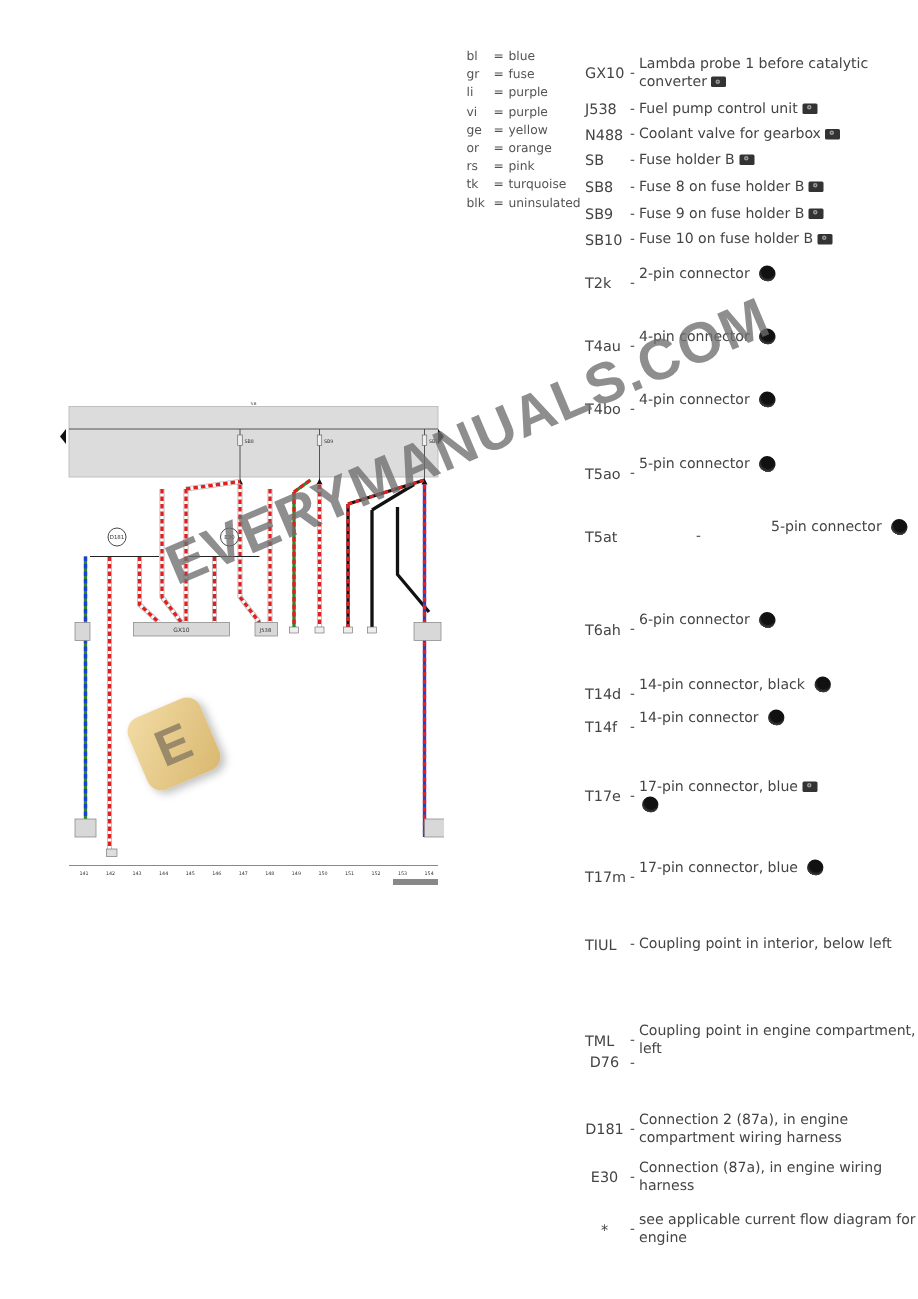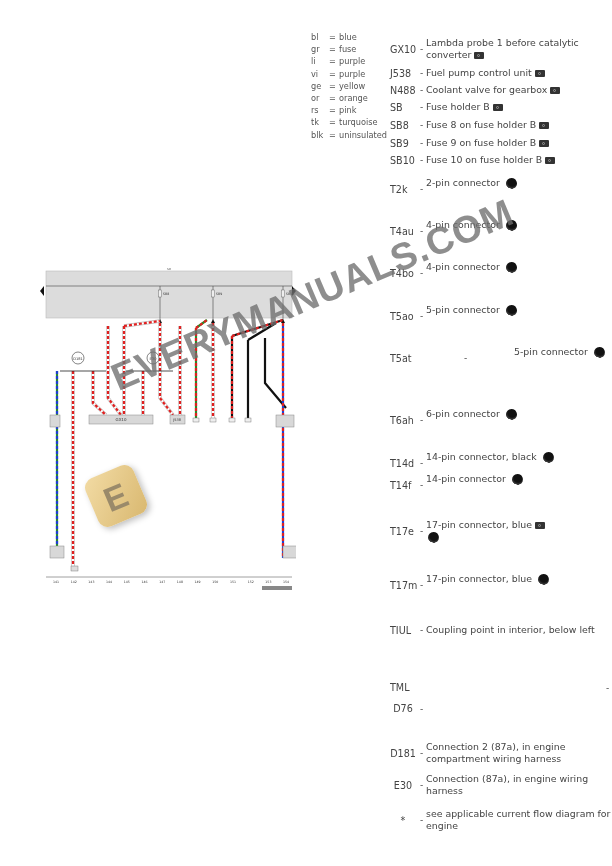--- a/index.html
+++ b/index.html
@@ -168,20 +168,21 @@
       <span class="desc"><span>17-pin connector, blue</span><span class="plug"></span></span>
     </div>
     <div class="item" style="top: 624px;">
       <span class="code">TIUL</span>
       <span class="dash">-</span>
       <span class="desc"><span>Coupling point in interior, below left</span></span>
     </div>
     <div class="item" style="top: 682px; justify-content: space-between;">
       <span class="code">TML</span>
       <span class="dash">-</span>
+      <span class="desc"><span>Coupling point in engine compartment, left</span></span>
     </div>
     <div class="item" style="top: 703px;">
       <span class="code ctr">D76</span>
       <span class="dash">-</span>
     </div>
     <div class="item" style="top: 741px;">
       <span class="code ctr">D181</span>
       <span class="dash">-</span>
       <span class="desc"><span>Connection 2 (87a), in engine compartment wiring harness</span></span>
     </div>

